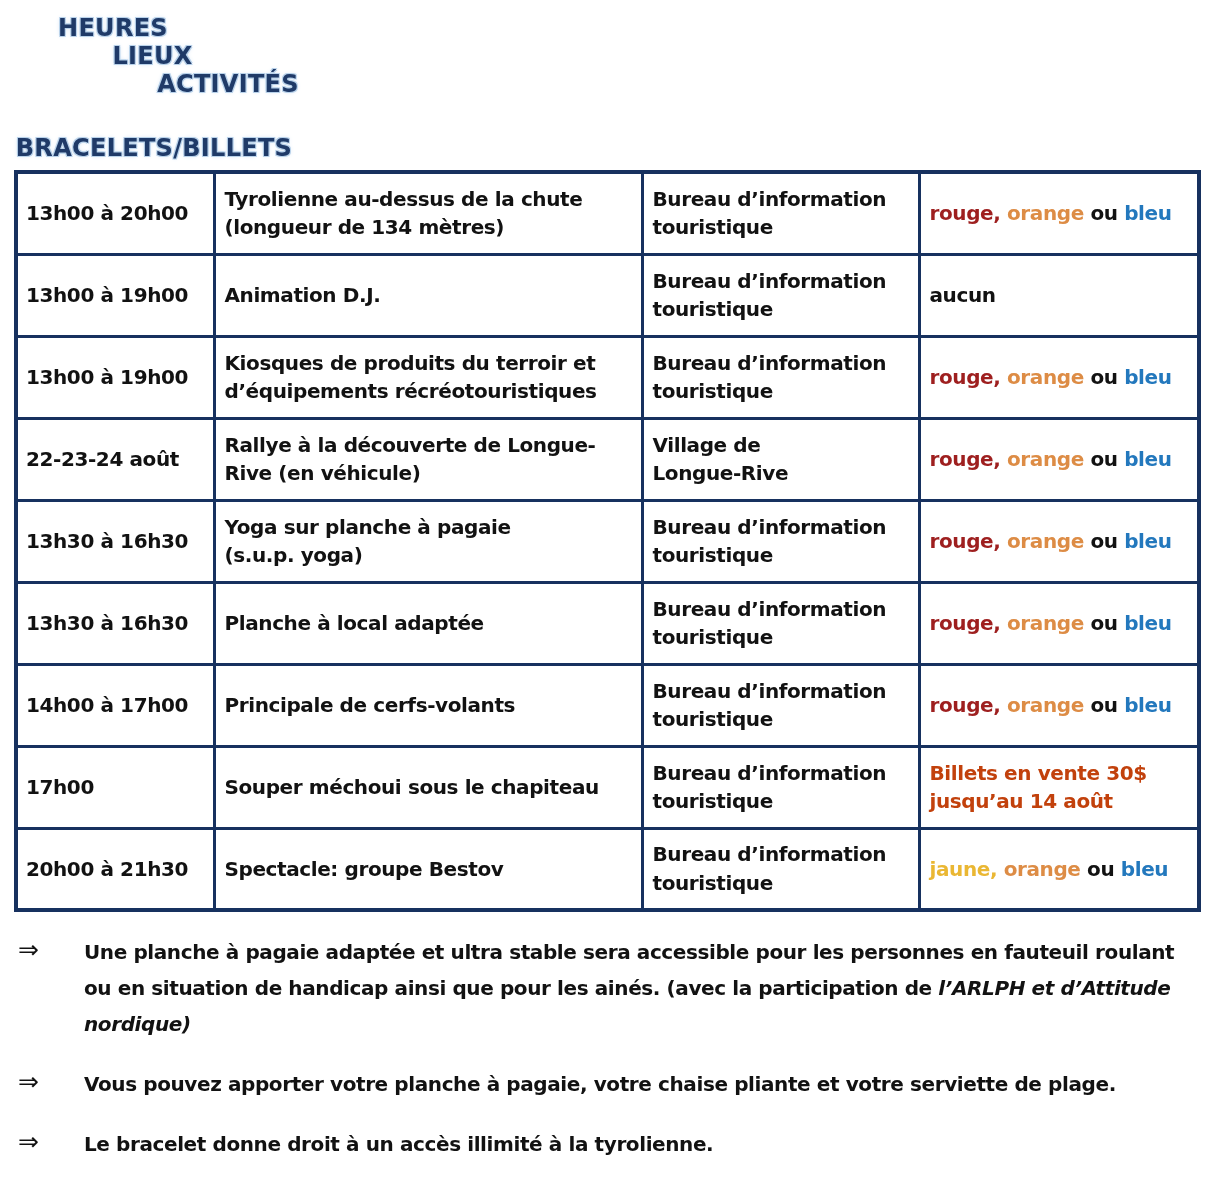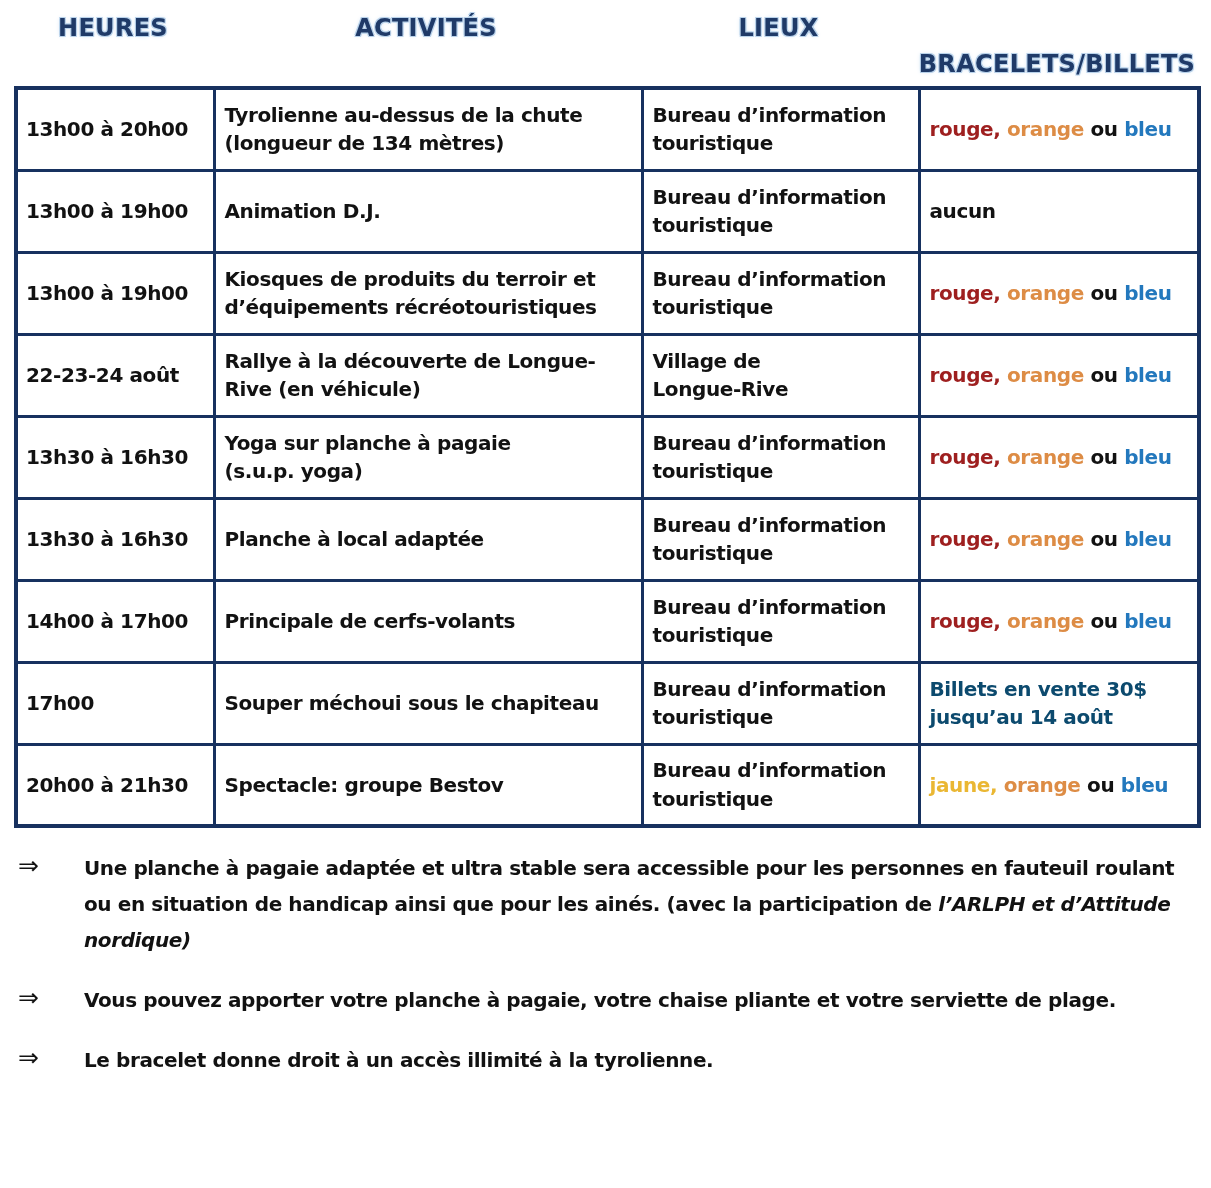--- a/index.html
+++ b/index.html
@@ -15,20 +15,21 @@
     background:#ffffff;
     font-family:"DejaVu Sans", sans-serif;
     font-weight:700;
     color:var(--ink);
   }
   
   .col-headers{
     display:flex;
     margin:14px 0 8px 14px;
     width:1183px;
+    flex-direction:column;
   }
   .col-h{
     font-size:24px;
     text-align:center;
     color:var(--headnavy);
     letter-spacing:0.3px;
     text-shadow:
       -1px -1px 0 var(--glow), 1px -1px 0 var(--glow),
       -1px  1px 0 var(--glow), 1px  1px 0 var(--glow),
        0 0 5px #d6e4f4;
@@ -74,22 +75,22 @@
   }
   .note-text i{font-style:italic;}
 </style>
 </head>
 <body>
 
 <div class="sheet" data-name="schedule-sheet">
 
   <div class="col-headers" data-name="table-column-headers">
     <div class="col-h c0" data-name="column-header-heures">HEURES</div>
+    <div class="col-h c2" data-name="column-header-lieux">LIEUX</div>
     <div class="col-h c1" data-name="column-header-activites">ACTIVITÉS</div>
-    <div class="col-h c2" data-name="column-header-lieux">LIEUX</div>
     <div class="col-h c3" data-name="column-header-bracelets">BRACELETS/BILLETS</div>
   </div>
 
   <table data-name="schedule-table">
     <colgroup>
       <col class="c0">
         <col class="c1">
         <col class="c2">
         <col class="c3">
     </colgroup>
@@ -145,21 +146,21 @@
           <td data-name="cell-activite">Principale de cerfs-volants</td>
           <td data-name="cell-lieu">Bureau d’information
 touristique</td>
           <td data-name="cell-bracelets"><span data-name="bracelet-color-word" style="color: rgb(158, 31, 31);">rouge,</span><span data-name="bracelet-color-word" style="color: rgb(221, 140, 69);"> orange</span><span data-name="bracelet-color-word" style="color: rgb(18, 18, 18);"> ou </span><span data-name="bracelet-color-word" style="color: rgb(35, 120, 189);">bleu</span></td>
         </tr>
         <tr data-name="table-row">
           <td data-name="cell-heures">17h00</td>
           <td data-name="cell-activite">Souper méchoui sous le chapiteau</td>
           <td data-name="cell-lieu">Bureau d’information
 touristique</td>
-          <td data-name="cell-bracelets"><span data-name="bracelet-color-word" style="color: #0c4a6e;">Billets en vente 30$
+          <td data-name="cell-bracelets"><span data-name="bracelet-color-word" style="color: #c2410c;">Billets en vente 30$
 jusqu’au 14 août</span></td>
         </tr>
         <tr data-name="table-row">
           <td data-name="cell-heures">20h00 à 21h30</td>
           <td data-name="cell-activite">Spectacle: groupe Bestov</td>
           <td data-name="cell-lieu">Bureau d’information
 touristique</td>
           <td data-name="cell-bracelets"><span data-name="bracelet-color-word" style="color: rgb(234, 183, 51);">jaune,</span><span data-name="bracelet-color-word" style="color: rgb(221, 140, 69);"> orange</span><span data-name="bracelet-color-word" style="color: rgb(18, 18, 18);"> ou </span><span data-name="bracelet-color-word" style="color: rgb(35, 120, 189);">bleu</span></td>
         </tr>
       </tbody>

